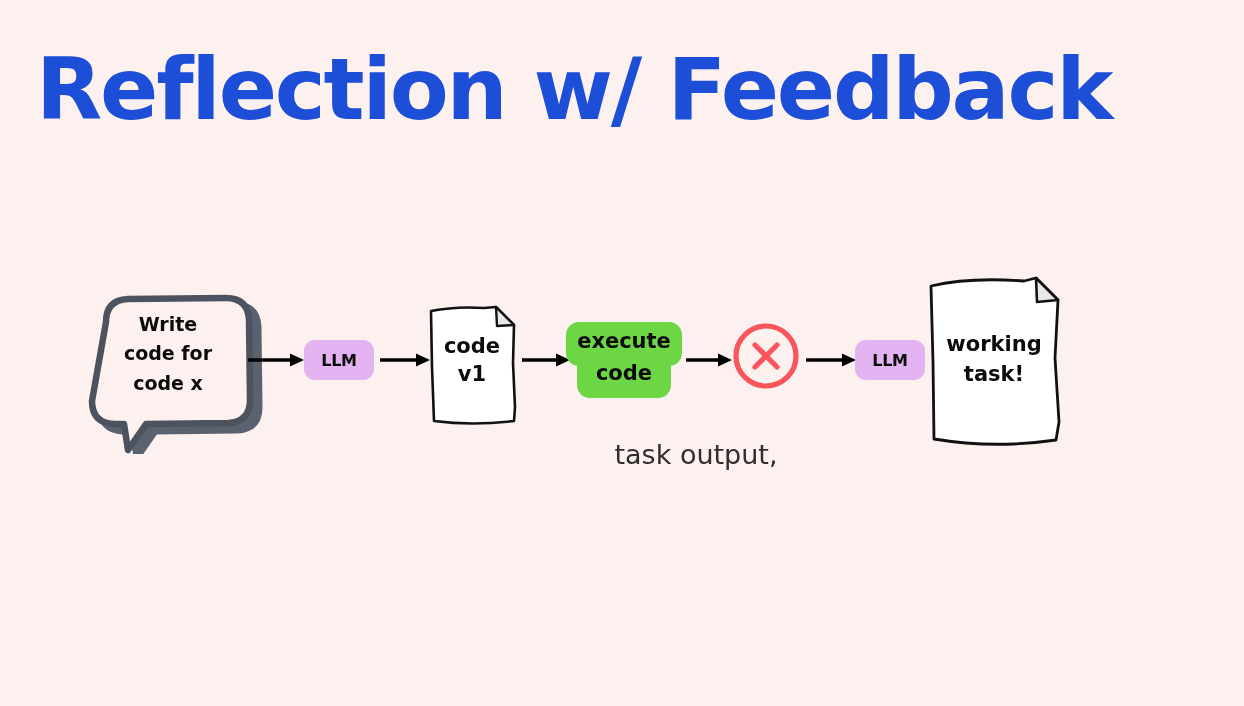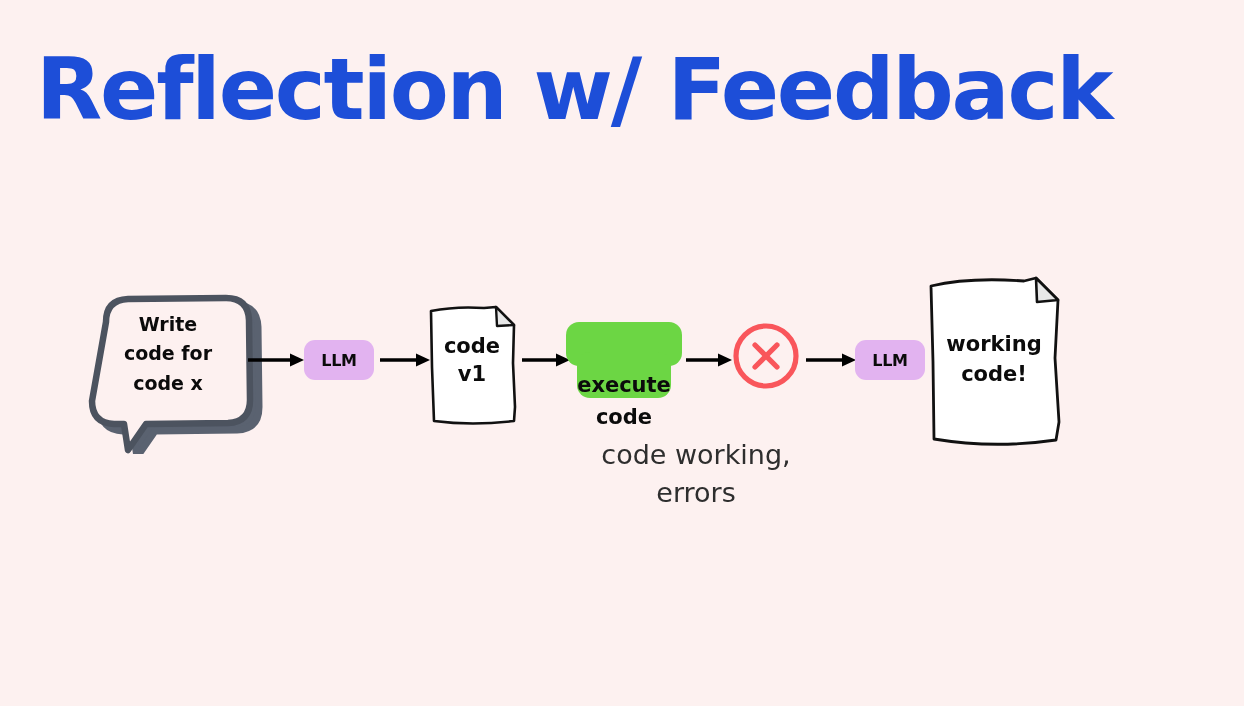--- a/index.html
+++ b/index.html
@@ -121,21 +121,20 @@
     top: 0;
     width: 116px;
     text-align: center;
     font-size: 21px;
     font-weight: 800;
     color: #0b0b0b;
     line-height: 1.52;
     padding-top: 4px;
     box-sizing: border-box;
     font-family: "DejaVu Sans", "Liberation Sans", sans-serif;
-    margin-top: 44px;
   }
 
   
   .xcircle { left: 731px; top: 321px; width: 70px; height: 70px; }
 
   
   .arrow { position: absolute; }
 
   
   .caption {
@@ -238,22 +237,21 @@
   </svg>
 
   <div class="node doc-large">
     <svg width="140" height="176" viewBox="0 0 140 176">
       <path d="M7 14 Q45 5 100 9 L112 6 L134 28 L131 86 L135 150 L132 168
                Q70 177 10 167 L9 90 Z" fill="#ffffff" stroke="#111" stroke-width="2.8" stroke-linejoin="round"></path>
       <path d="M112 6 L134 28 L113 30 Z" fill="#e8e8e8" stroke="#111" stroke-width="2.6" stroke-linejoin="round"></path>
     </svg>
     <div class="doc-text">
       <div>working</div>
-      <div>code!</div>
+      <div>task!</div>
     </div>
   </div>
 
   <div class="caption">
-    <div>code working,</div>
-    <div>errors</div>
+    <div>task output,</div>
   </div>
 
 </div>
 
 </body></html>

